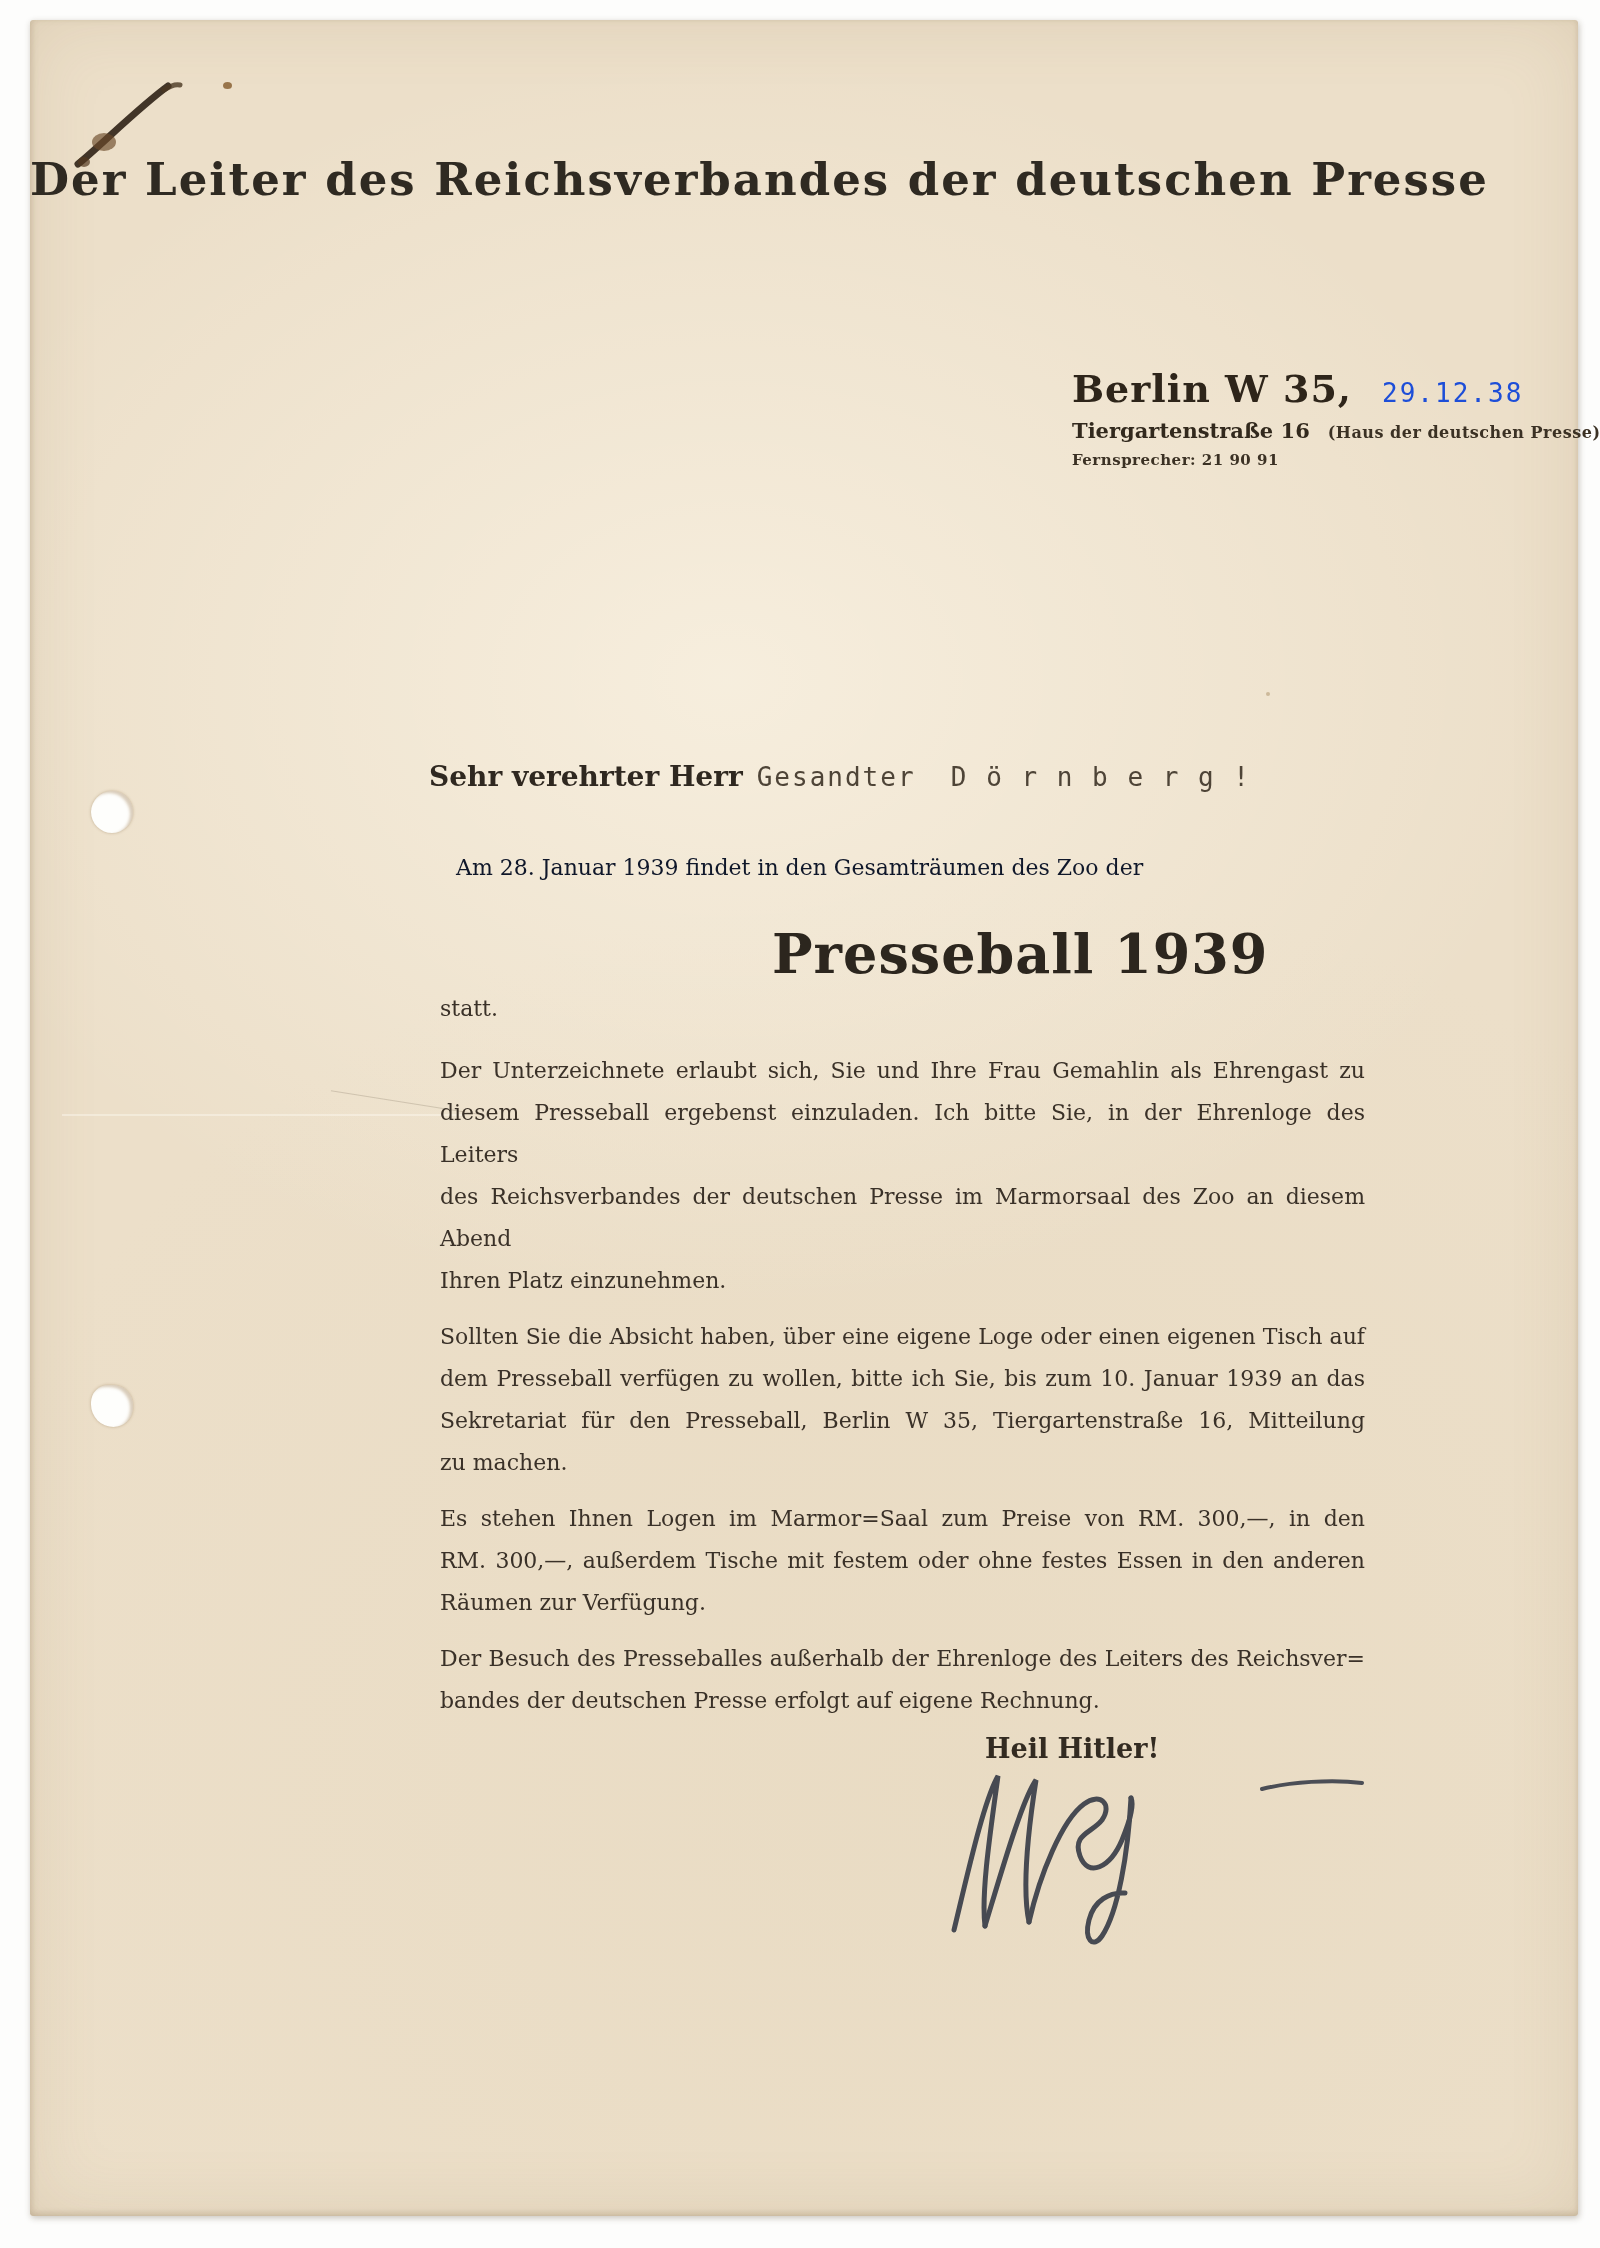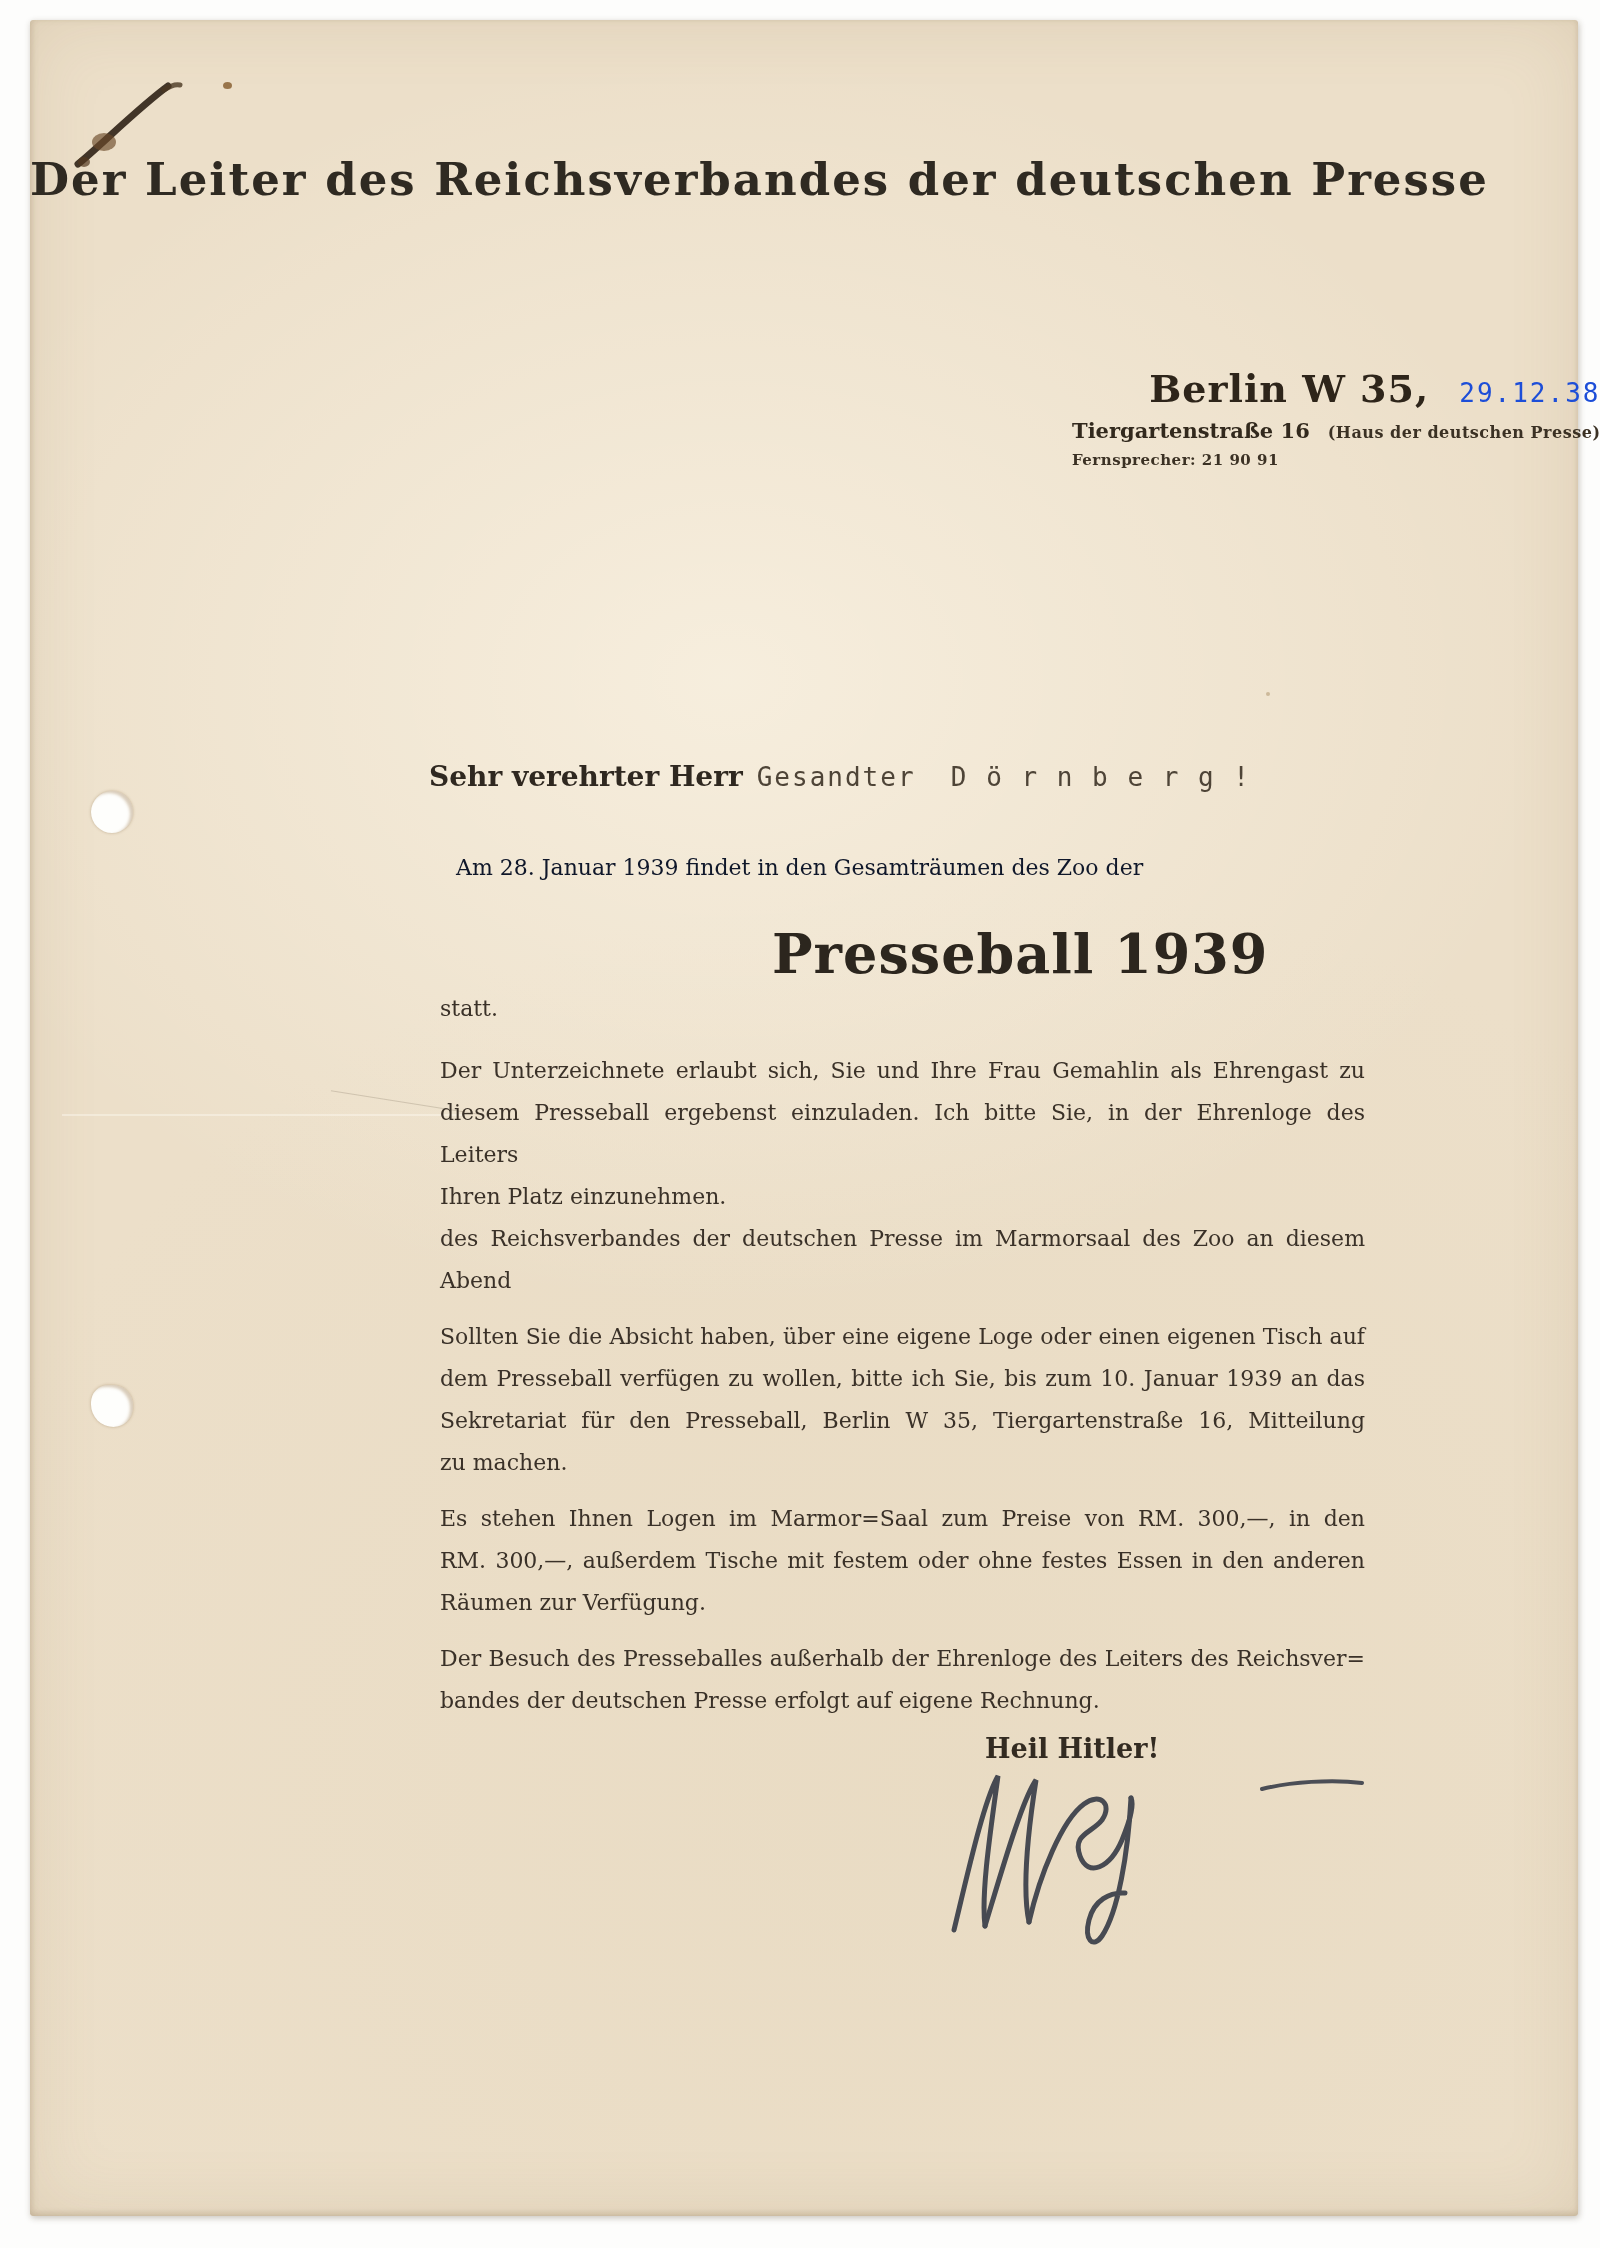--- a/index.html
+++ b/index.html
@@ -41,21 +41,21 @@
   }
   .punch-top { left:91px; top:791px; }
   .punch-bottom { left:91px; top:1385px; border-radius:46% 54% 52% 60%; }
   
   .letterhead-title {
     position:absolute; left:30px; top:153px; width:1328px;
     text-align:left; font-weight:bold; font-size:45px; letter-spacing:2px;
     color:#2f2a22; white-space:nowrap;
   }
   .address-block { position:absolute; left:1072px; top:366px; color:#32291d; }
-  .city-line { display:flex; align-items:baseline;justify-content:flex-end; }
+  .city-line { display:flex; align-items:baseline; }
   .city { font-weight:bold; font-size:38px; letter-spacing:1px; color:#2e251a; }
   .date {
     font-family:"DejaVu Sans Mono","Liberation Mono",monospace;
     font-size:26px; letter-spacing:2px; color:#1d4ed8; margin-left:30px;
   }
   .street-line { margin-top:7px; display:flex; align-items:baseline; white-space:nowrap; }
   .street { font-weight:bold; font-size:21px; color:#32291d; }
   .street-note { font-size:16px; font-weight:bold; margin-left:18px; color:#3b3124; letter-spacing:.5px; }
   .phone-line { margin-top:8px; font-size:15px; font-weight:bold; color:#3b3124; letter-spacing:.5px; }
   
@@ -128,22 +128,22 @@
   <div class="intro-line">Am 28. Januar 1939 findet in den Gesamträumen des Zoo der</div>
 
   <div class="event-title">Presseball 1939</div>
 
   <div class="statt">statt.</div>
 
   <div class="paragraphs">
       <div class="para">
         <div class="line">Der Unterzeichnete erlaubt sich, Sie und Ihre Frau Gemahlin als Ehrengast zu</div>
         <div class="line">diesem Presseball ergebenst einzuladen.  Ich bitte Sie, in der Ehrenloge des Leiters</div>
+        <div class="line">des Reichsverbandes der deutschen Presse im Marmorsaal des Zoo an diesem Abend</div>
         <div class="line line-last">Ihren Platz einzunehmen.</div>
-        <div class="line">des Reichsverbandes der deutschen Presse im Marmorsaal des Zoo an diesem Abend</div>
       </div>
       <div class="para">
         <div class="line">Sollten Sie die Absicht haben, über eine eigene Loge oder einen eigenen Tisch auf</div>
         <div class="line">dem Presseball verfügen zu wollen, bitte ich Sie, bis zum 10. Januar 1939 an das</div>
         <div class="line">Sekretariat für den Presseball, Berlin W 35, Tiergartenstraße 16, Mitteilung</div>
         <div class="line line-last">zu machen.</div>
       </div>
       <div class="para">
         <div class="line">Es stehen Ihnen Logen im Marmor=Saal zum Preise von RM. 300,—, in den</div>
         <div class="line">RM. 300,—, außerdem Tische mit festem oder ohne festes Essen in den anderen</div>

